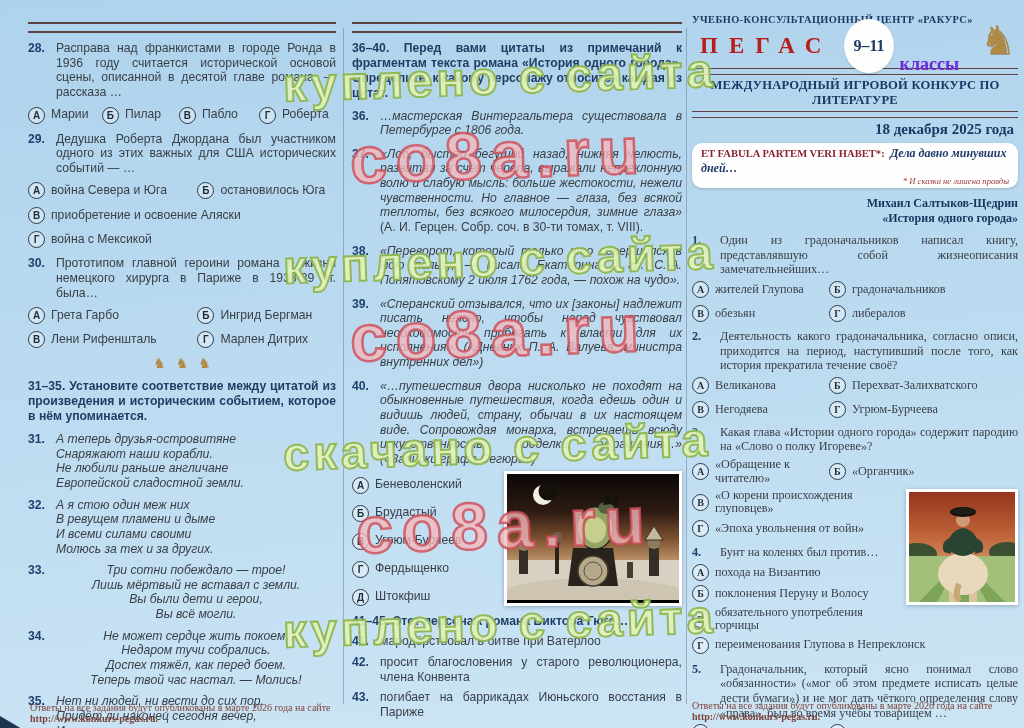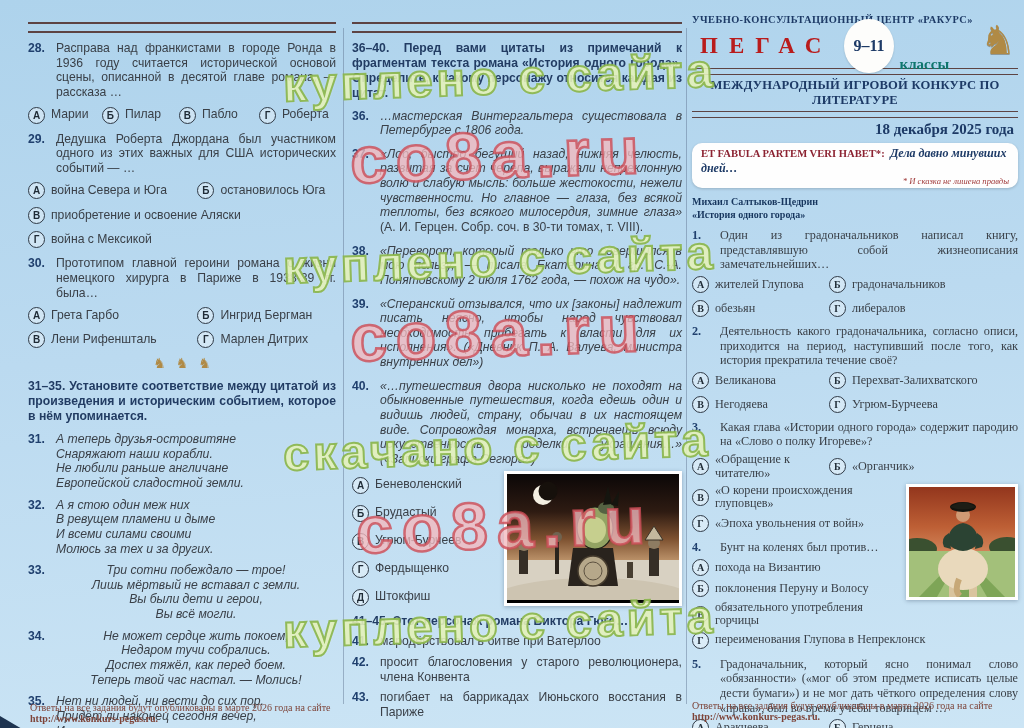--- a/index.html
+++ b/index.html
@@ -30,31 +30,31 @@
   .r2r{grid-template-columns:42% 58%;}
   .r1{grid-template-columns:100%;}
   .divider{display:flex;justify-content:center;gap:10px;margin:5px 0 7px;}
   .peg-sm{color:#b08a45;font-size:14px;line-height:1;}
   
   .serif{font-family:"Liberation Serif",serif;}
   .m-center{font-weight:bold;color:#1d3a66;font-size:10.4px;letter-spacing:.4px;margin:4px 0 2px;}
   .m-titlerow{display:flex;align-items:center;gap:12px;position:relative;height:38px;}
   .m-title{font-size:23px;font-weight:bold;color:#b91c1c;letter-spacing:11px;margin-left:8px;}
   .m-oval{background:#fdfdfb;border-radius:50%;padding:18px 9px;font-weight:bold;color:#1d3a66;font-size:16px;box-shadow:0 1px 2px rgba(0,0,0,.15);}
-  .m-grword{font-weight:bold;color:#0f766e;font-size:15px;margin-left:-6px;margin-top:36px;}
+  .m-grword{font-weight:bold;color:#6d28d9;font-size:18px;margin-left:-6px;margin-top:36px;}
   .peg-logo{position:absolute;right:2px;top:-6px;font-size:40px;color:#b08a45;text-shadow:0 1px 0 rgba(90,60,20,.4);line-height:1;}
   .m-dline{height:5px;border-top:1.7px solid #5d4343;border-bottom:1.7px solid #5d4343;margin:3px 0;}
   .m-contest{font-weight:bold;color:#1d3a66;font-size:12.6px;text-align:center;letter-spacing:.2px;}
   .m-date{font-weight:bold;color:#1d3a66;font-size:15px;text-align:right;margin:3px 4px 5px 0;}
   .m-motto{background:#fefefe;border-radius:10px;padding:3px 9px 2px;box-shadow:0 1px 3px rgba(0,0,0,.18);margin-bottom:8px;}
   .m-l1{font-size:11px;}
   .m-latin{font-weight:bold;color:#8c2332;font-size:10.6px;}
   .m-ru{font-style:italic;font-weight:bold;color:#1d3a66;font-size:12px;}
   .m-note{font-size:8.6px;color:#a03a3a;text-align:right;font-style:italic;}
-  .sec-title{font-weight:bold;color:#17365e;text-align:left;line-height:1.25;margin:6px 0 7px;font-size:10px;}
+  .sec-title{font-weight:bold;color:#17365e;text-align:right;line-height:1.25;margin:6px 0 7px;font-size:12px;}
   
   .fig{border:3px solid #fff;box-shadow:0 1px 4px rgba(40,60,90,.35);line-height:0;background:#000;}
   .m-optfig{display:flex;gap:8px;margin:2px 0 8px;}
   .m-opts{flex:1;display:flex;flex-direction:column;gap:11px;padding-top:6px;}
   .horse-fig{float:right;margin:0 0 4px 8px;}
   
   .footnote{position:absolute;font-family:"Liberation Serif",serif;font-size:10px;color:#7d4338;text-align:left;}
   #fnL{left:30px;top:702px;width:306px;}
   #fnR{left:692px;top:700px;width:326px;}
   .footnote b{font-weight:bold;}

